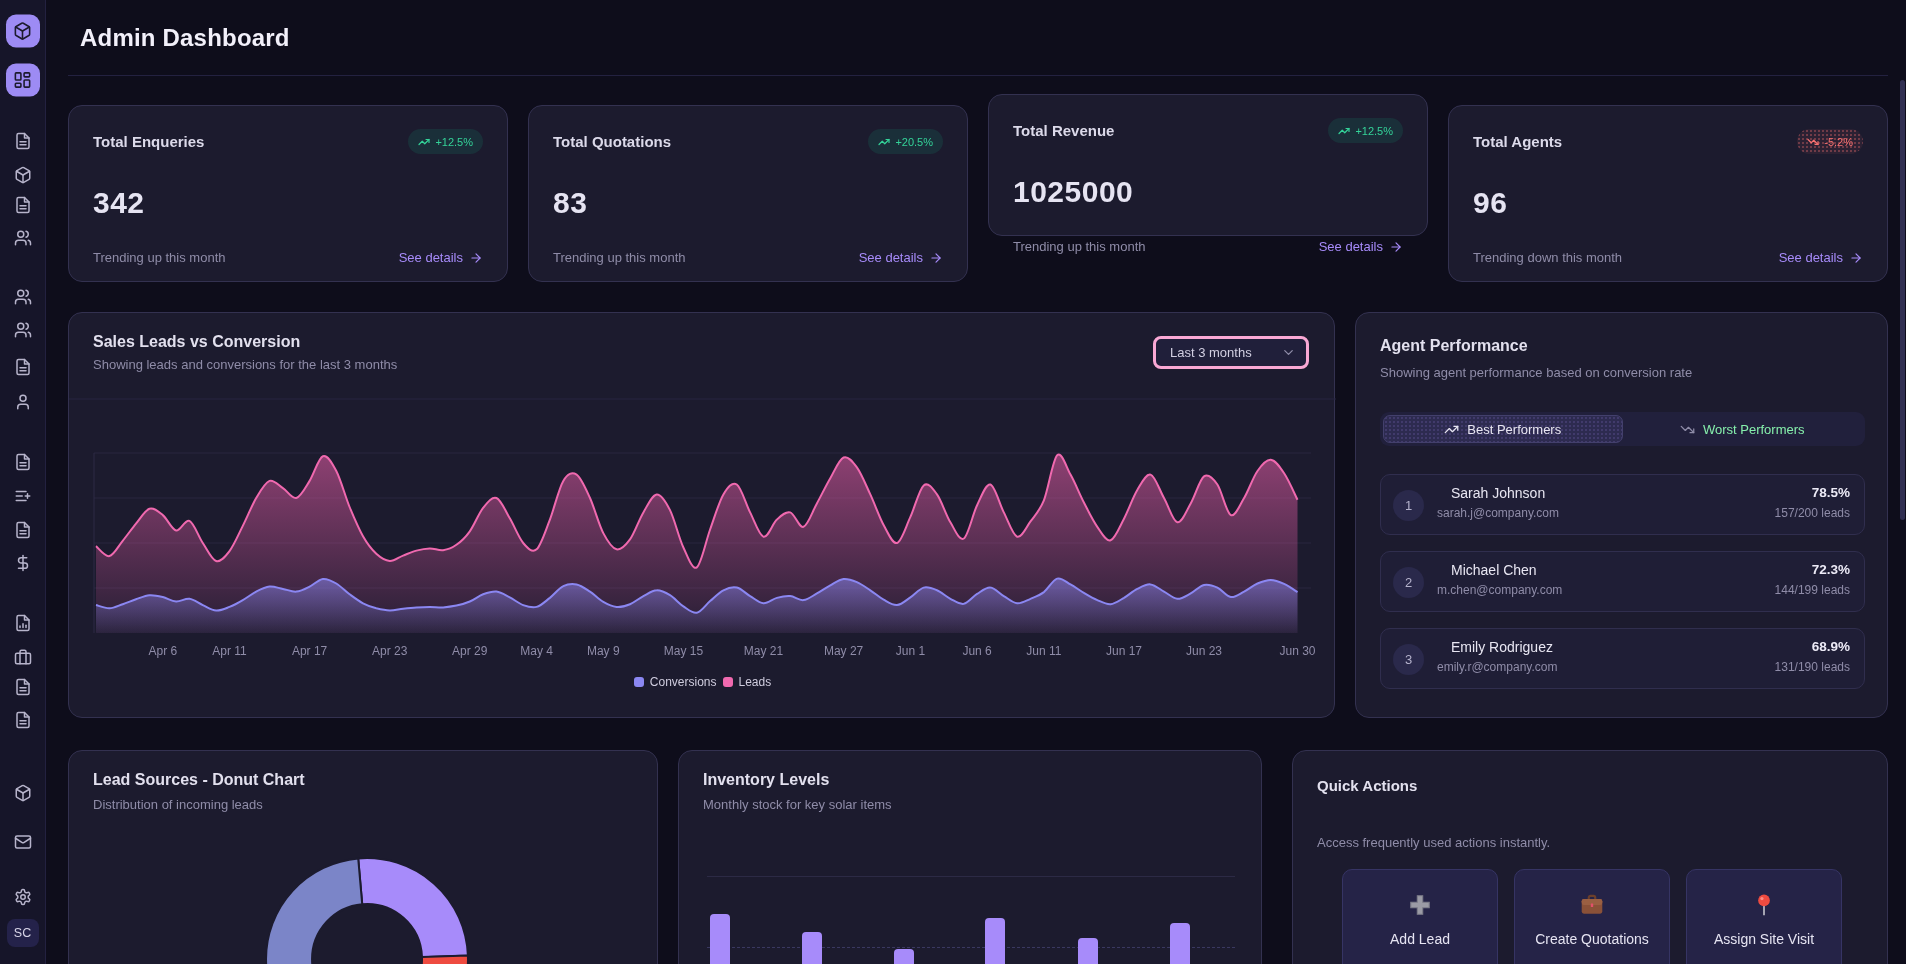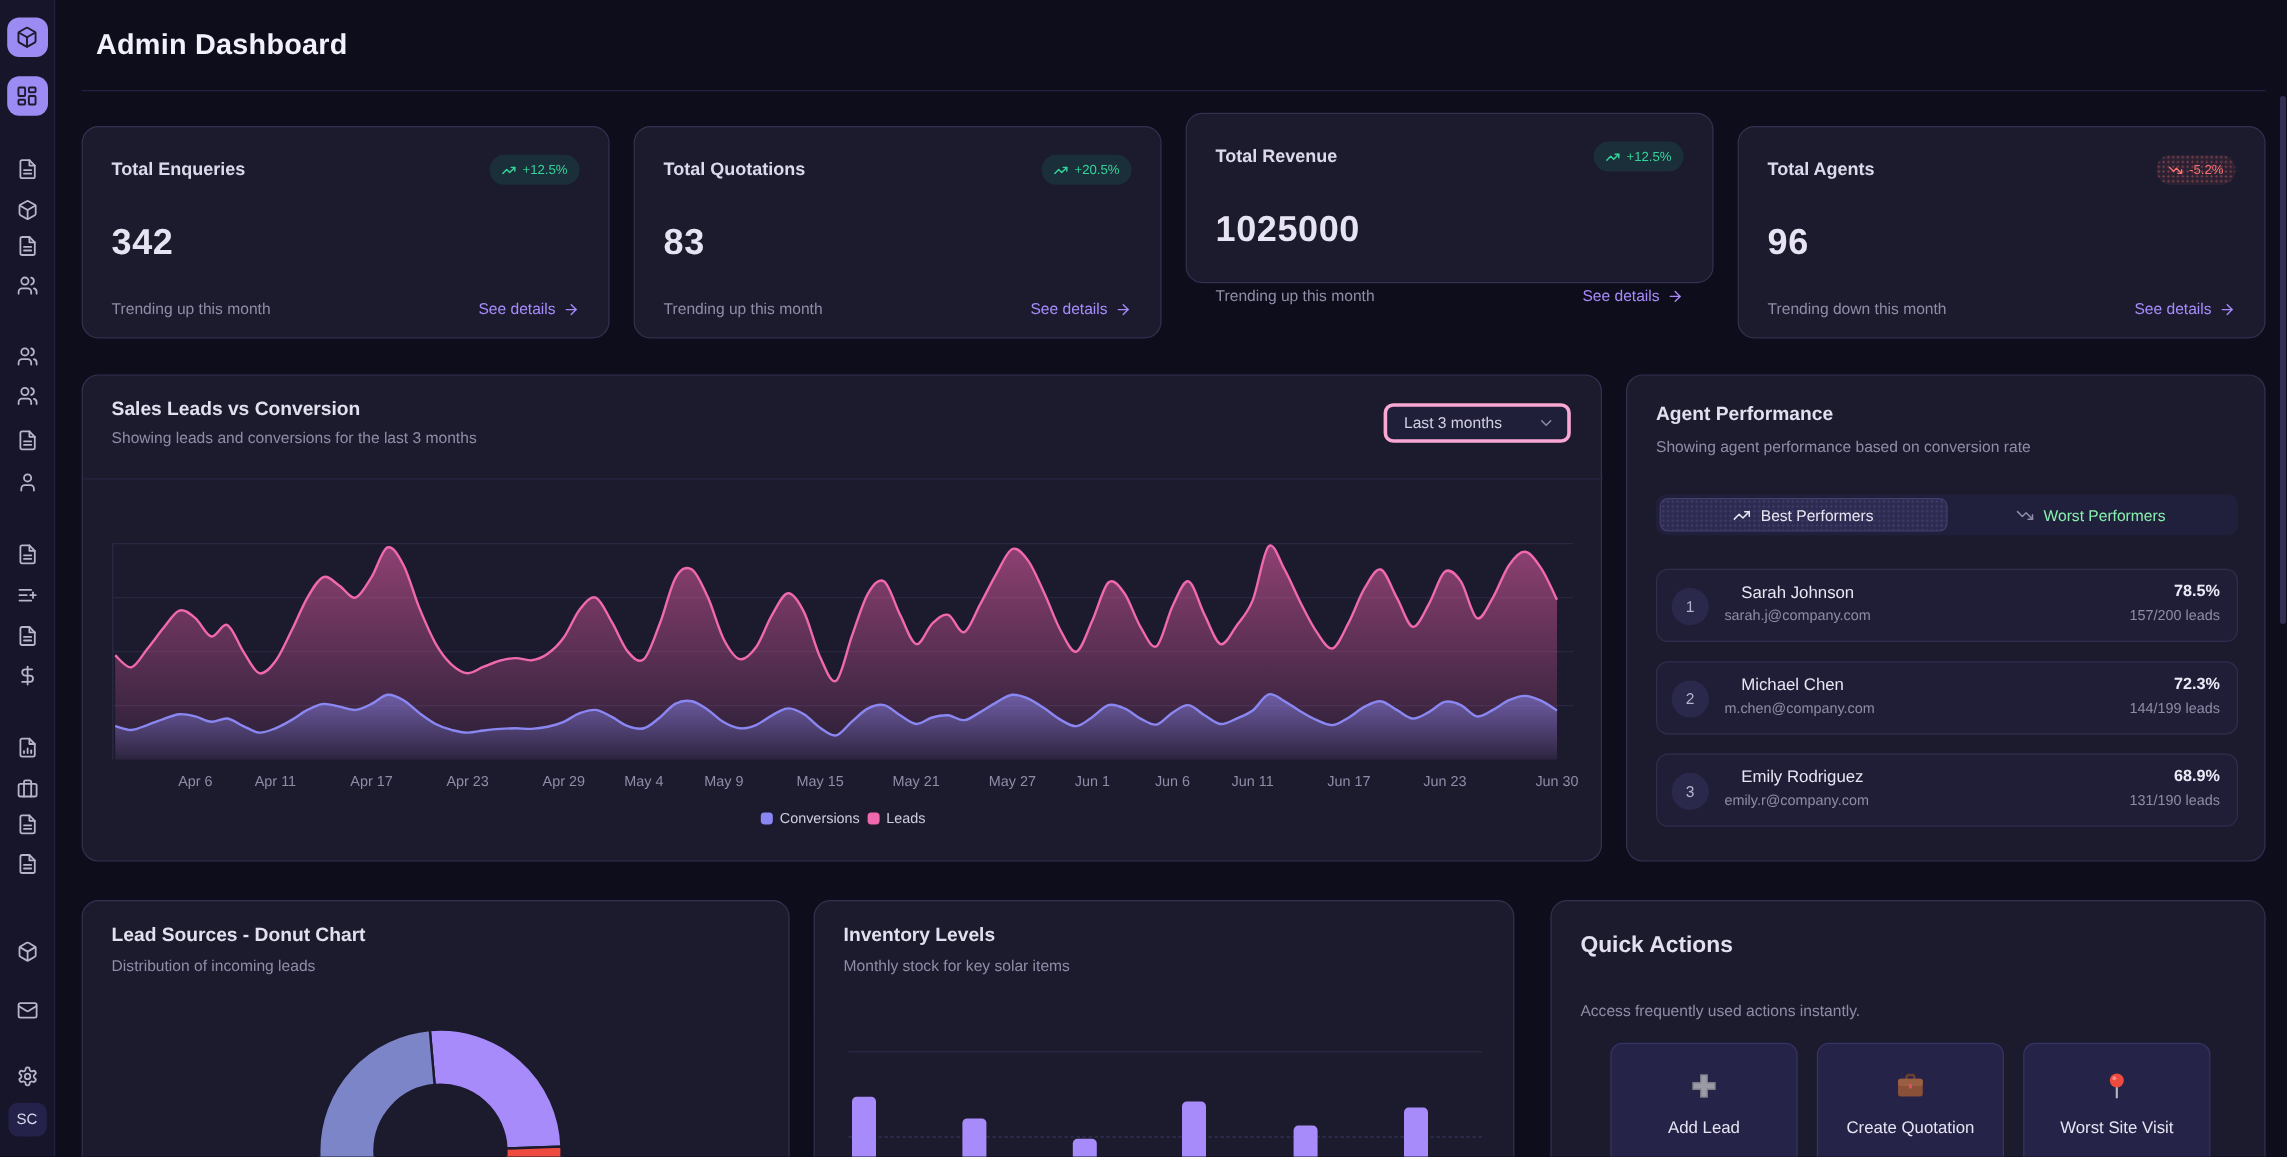--- a/index.html
+++ b/index.html
@@ -441,49 +441,49 @@
         <div class="inv-bar" style="left: 31px; top: 163px; height: 127px;"></div>
         <div class="inv-bar" style="left: 123px; top: 181px; height: 109px;"></div>
         <div class="inv-bar" style="left: 215px; top: 198px; height: 92px;"></div>
         <div class="inv-bar" style="left: 306px; top: 167px; height: 123px;"></div>
         <div class="inv-bar" style="left: 399px; top: 187px; height: 103px;"></div>
         <div class="inv-bar" style="left: 491px; top: 172px; height: 118px;"></div>
       </div>
   </div>
 
   <div class="card" id="qa-card" style="left:1292px;top:750px;width:596px;height:320px;">
-    <div class="card-title" style="top:26px;font-size:19px;">Quick Actions</div>
+    <div class="card-title" style="top:26px;font-size:15px;">Quick Actions</div>
     <div class="card-sub" style="top:56px;margin-top:28px;">Access frequently used actions instantly.</div>
     <div id="qa-buttons">
         <div class="qa-btn" style="left: 49px;">
           <div class="qa-icon">
             <svg width="26" height="26" viewBox="0 0 24 24">
               <path d="M9.5 3.5h5v6h6v5h-6v6h-5v-6h-6v-5h6z" fill="#9b9ba5" stroke="#7e7e8a" stroke-width="1"></path>
             </svg>
           </div>
           <div class="qa-label">Add Lead</div>
         </div>
         <div class="qa-btn" style="left: 221px;">
           <div class="qa-icon">
             <svg width="26" height="26" viewBox="0 0 24 24">
               <path d="M9 7V5.2A1.7 1.7 0 0 1 10.7 3.5h2.6A1.7 1.7 0 0 1 15 5.2V7" fill="none" stroke="#6c3f2b" stroke-width="2"></path>
               <rect x="2.5" y="6.5" width="19" height="13.5" rx="2" fill="#8a5138"></rect>
               <rect x="2.5" y="6.5" width="19" height="5.5" rx="2" fill="#9a5f42"></rect>
               <rect x="10.9" y="10.5" width="2.2" height="3.4" rx=".6" fill="#e2506a"></rect>
             </svg>
           </div>
-          <div class="qa-label">Create Quotation</div>
+          <div class="qa-label">Create Quotations</div>
         </div>
         <div class="qa-btn" style="left: 393px;">
           <div class="qa-icon">
             <svg width="26" height="26" viewBox="0 0 24 24">
               <line x1="12" y1="12" x2="12" y2="21.5" stroke="#b9b9c3" stroke-width="1.6"></line>
               <circle cx="12" cy="7.8" r="5.4" fill="#ee4b40"></circle>
               <circle cx="10.1" cy="6" r="1.5" fill="#f98d85"></circle>
             </svg>
           </div>
-          <div class="qa-label">Worst Site Visit</div>
+          <div class="qa-label">Assign Site Visit</div>
         </div>
       </div>
   </div>
 
   <div id="scrollbar"></div>
 </div>
 
 </body></html>

